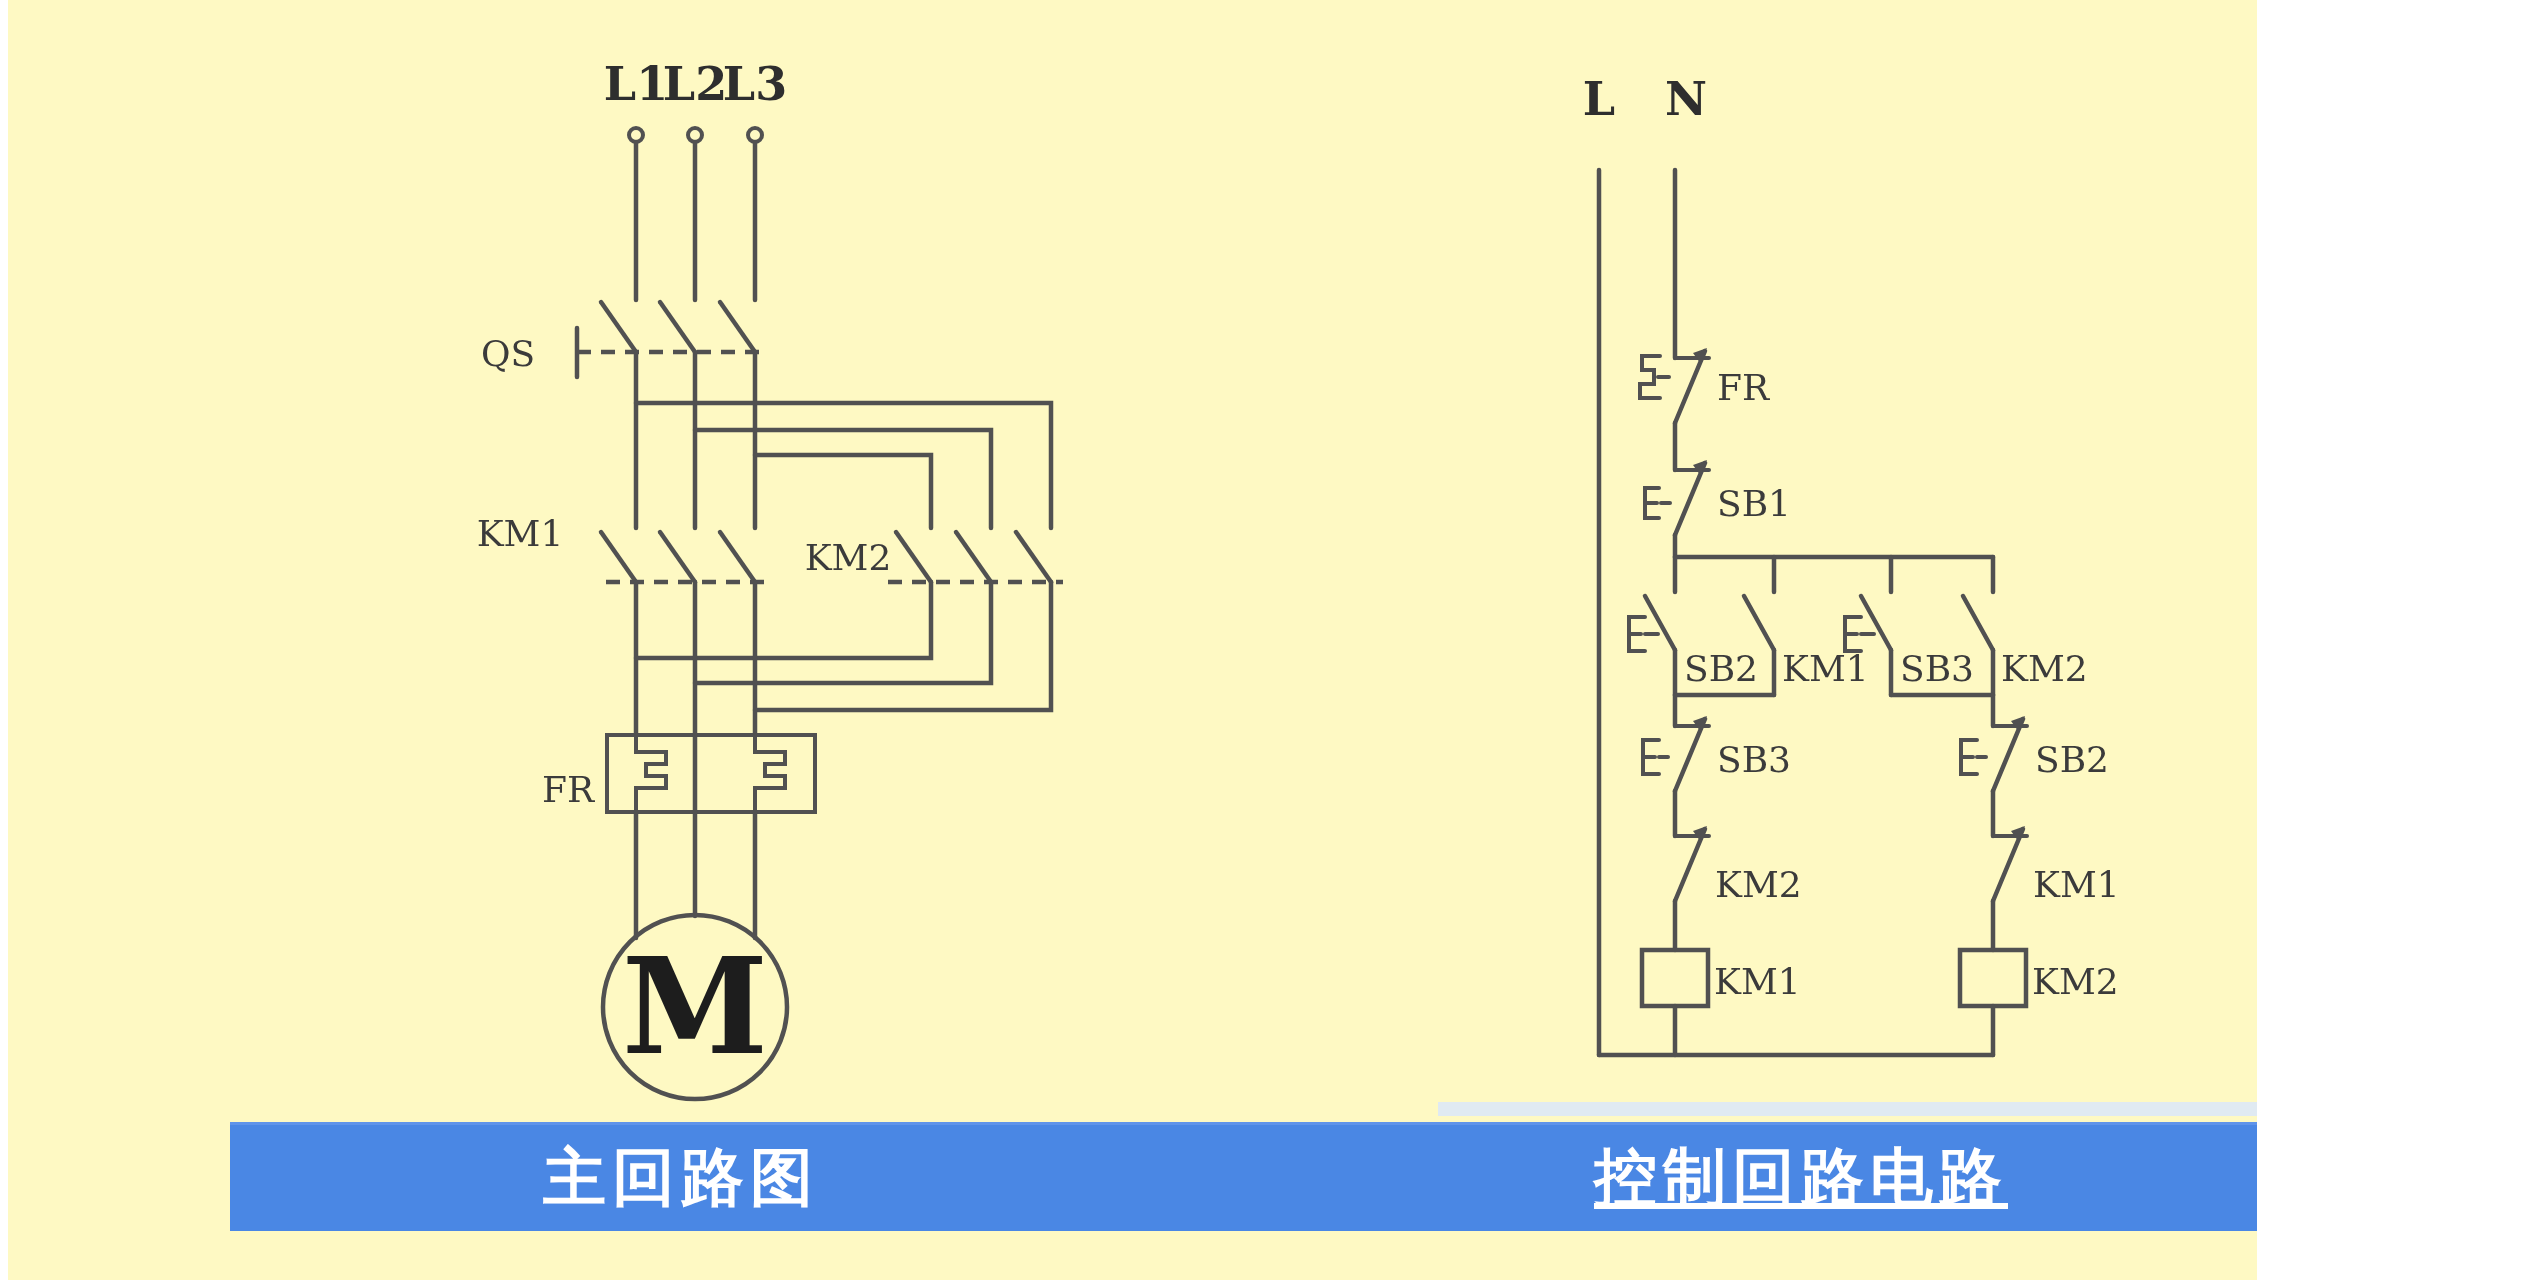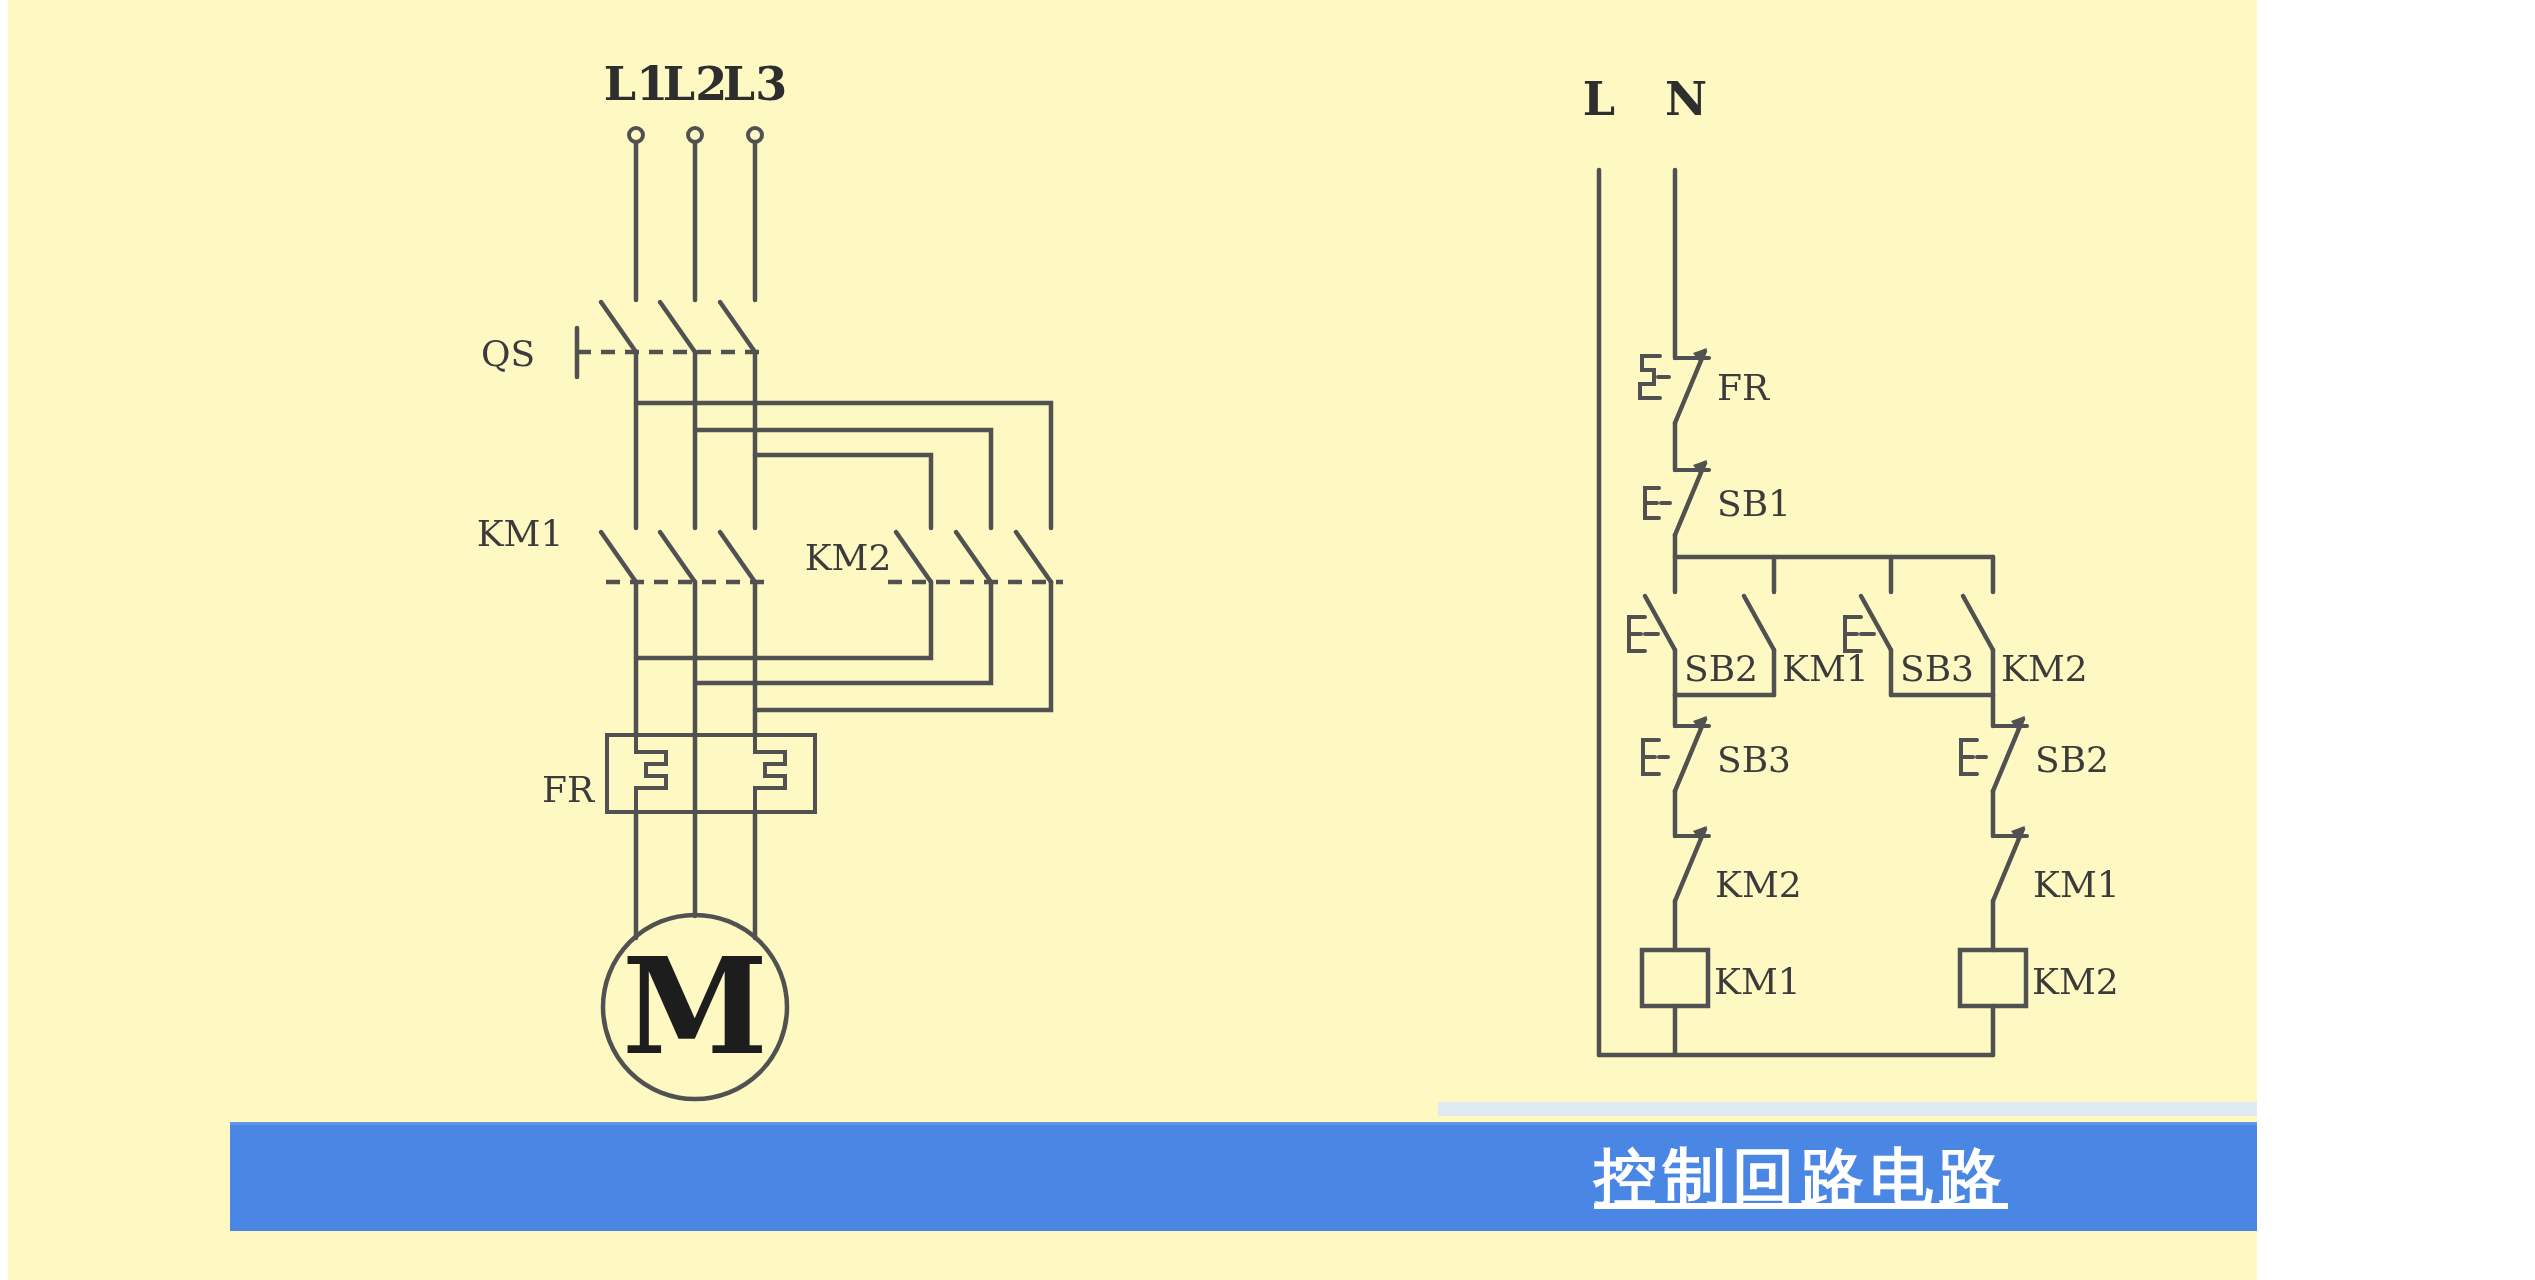--- a/index.html
+++ b/index.html
@@ -213,16 +213,17 @@
       <text class="lbl" x="2024" y="994">KM2</text>
     </g>
 
     <line class="wire" x1="1591" y1="1055" x2="1985" y2="1055"></line>
   </g>
 </svg>
 
 <div id="streak"></div>
 
 <div id="banner">
+  <span class="title" id="main-title">主回路图</span>
   <span class="title" id="control-title">控制回路电路</span>
 </div>
 
 </div>
 
 </body></html>

